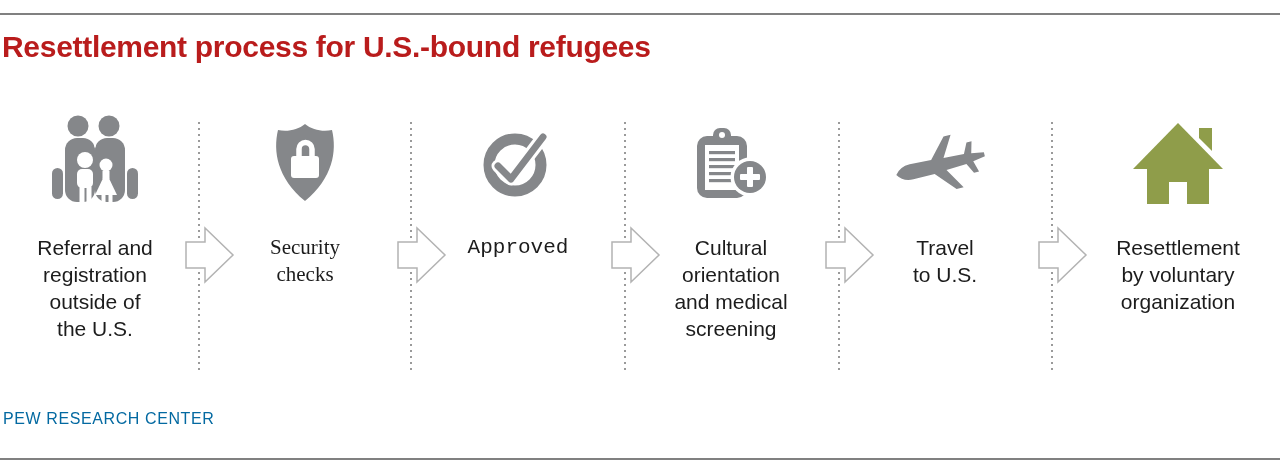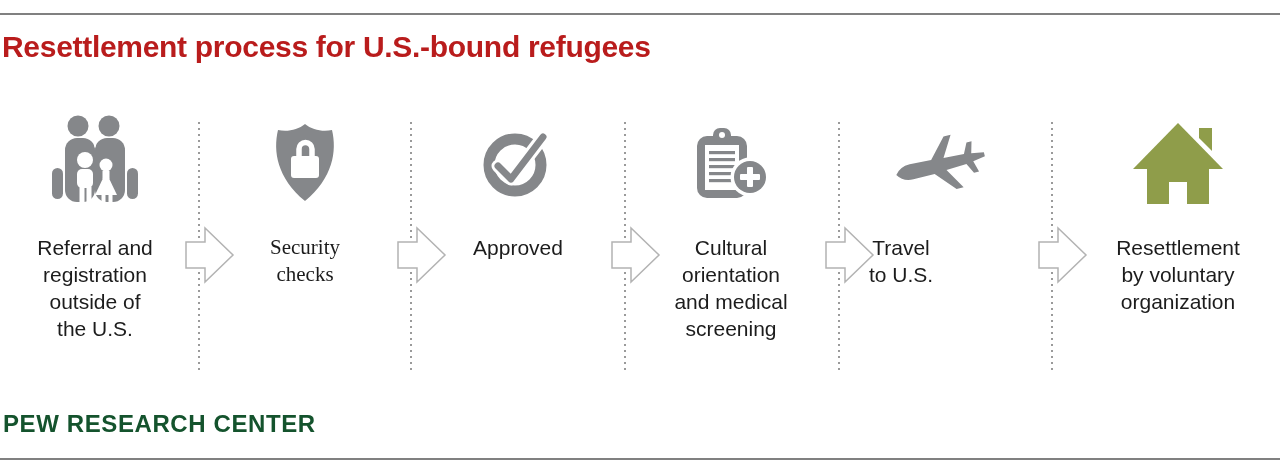--- a/index.html
+++ b/index.html
@@ -18,44 +18,44 @@
   }
   .rule{position:absolute;left:0;width:1280px;height:2px;background:var(--rule);}
   .rule.top{top:13px;}
   .rule.bottom{top:458px;}
   .title{
     position:absolute;left:2px;top:30px;width:900px;
     font-size:30px;font-weight:bold;letter-spacing:-0.3px;color:#b91c1c;
   }
   .footer{
     position:absolute;left:3px;top:410px;
-    font-size:24px;letter-spacing:0.6px;color:#14532d;font-weight:bold;
+    font-size:16px;letter-spacing:0.6px;color:#0369a1;
   }
   .sep{
     position:absolute;top:122px;height:252px;width:2px;
     background-image:repeating-linear-gradient(to bottom,var(--dot) 0 2px,transparent 2px 6px);
     z-index:1;
   }
   .iconbox{
     position:absolute;top:110px;height:108px;width:120px;
     display:flex;align-items:center;justify-content:center;z-index:2;
   }
   .icon{color:var(--icon-gray);display:block;}
   .icon.green{color:var(--house-green);}
   .label{
     position:absolute;top:234px;width:210px;text-align:center;
     font-size:21px;line-height:27px;white-space:pre-line;color:var(--text);z-index:2;
   }
   .arrow{position:absolute;top:226px;z-index:3;}
   
   .c1 .iconbox{left:35px;}  .c1 .label{left:-10px;}
   .c2 .iconbox{left:245px;} .c2 .label{left:200px;font-family:Liberation Serif, serif;}
-  .c3 .iconbox{left:458px;} .c3 .label{left:413px;}
+  .c3 .iconbox{left:458px;} .c3 .label{left:413px;font-family:Liberation Mono, monospace;}
   .c4 .iconbox{left:671px;} .c4 .label{left:626px;}
-  .c5 .iconbox{left:885px;} .c5 .label{left:796px;}
+  .c5 .iconbox{left:885px;} .c5 .label{left:840px;}
   .c6 .iconbox{left:1118px;}.c6 .label{left:1073px;}
   .s1{left:198px;} .s2{left:410px;} .s3{left:624px;} .s4{left:838px;} .s5{left:1051px;}
   .a1{left:185px;} .a2{left:397px;} .a3{left:611px;} .a4{left:825px;} .a5{left:1038px;}
 </style>
 </head>
 <body>
 
 <div class="rule top"></div>
 <div class="title">Resettlement process for U.S.-bound refugees</div>
 

